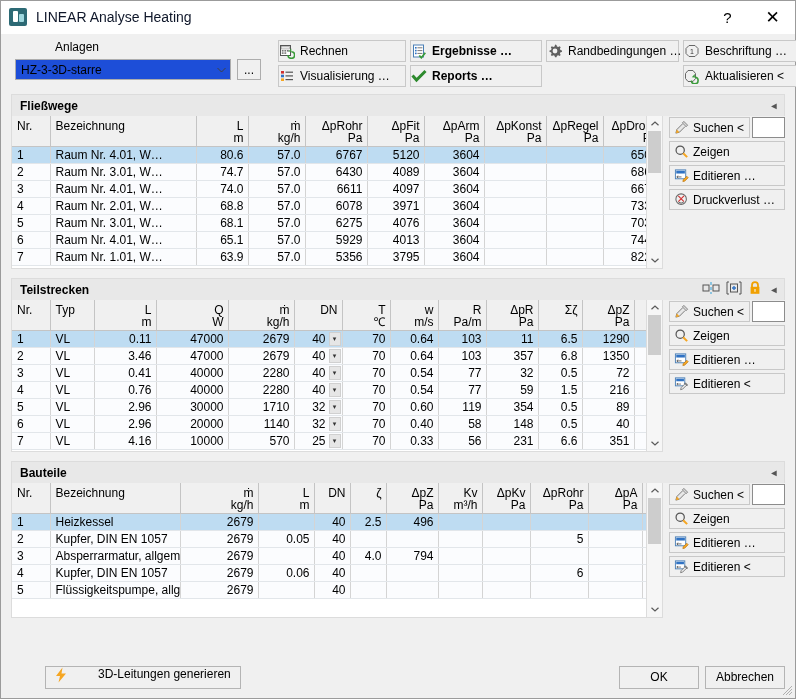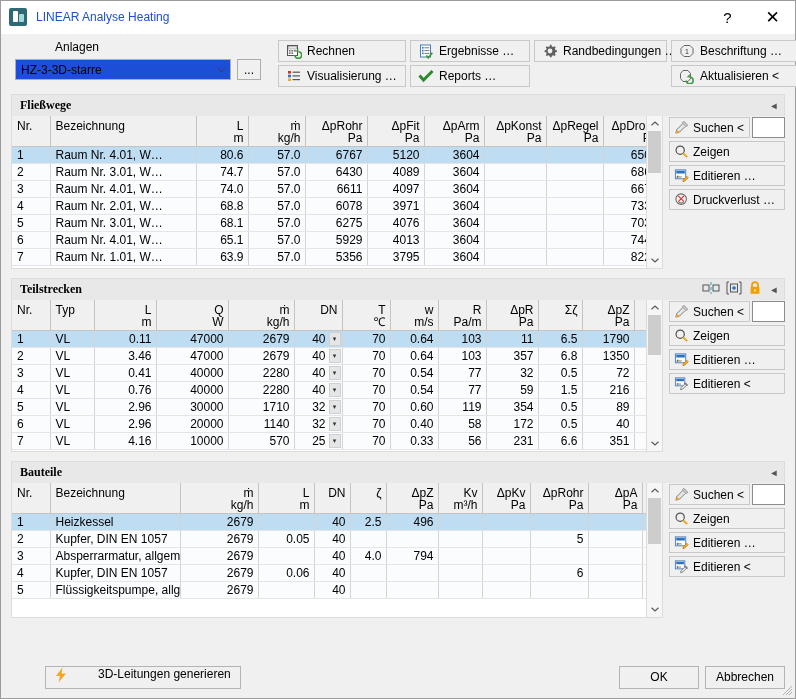--- a/index.html
+++ b/index.html
@@ -49,22 +49,22 @@
   }
   .title-icon::after {
     content: "";
     position: absolute;
     left: 10px; top: 6px;
     width: 5px; height: 8px;
     background: #9fd8df;
     border-radius: 1px;
   }
   .title-text {
-    font-size: 12px;
-    color: #1d4ed8;
+    font-size: 14px;
+    color: #0f172a;
     flex: 1;
     white-space: nowrap;
   }
   .title-btn {
     width: 45px; height: 31px;
     display: flex; align-items: center; justify-content: center;
     font-size: 15px;
     color: #000;
     flex: none;
   }
@@ -113,21 +113,21 @@
     margin-left: 8px;
   }
   .btn-col { display: flex; flex-direction: column; gap: 3px; margin-right: 4px; }
   .tbtn {
     height: 22px;
     box-sizing: border-box;
     border: 1px solid #c8c8c8;
     background: #f0f0f0;
     display: flex;
     align-items: center;
-    padding-left: 7px;
+    padding-left: 0;
     font-size: 12px;
     white-space: nowrap;
     gap: 5px;
   }
   .tbtn .glyph { width: 16px; height: 16px; flex: none; position: relative; }
   .spacer-btn { height: 22px; }
 
   
   .content {
     flex: 1;
@@ -146,21 +146,20 @@
     height: 22px;
     background: #e8e8e8;
     border: 1px solid #dcdcdc;
     border-bottom: none;
     box-sizing: border-box;
     display: flex;
     align-items: center;
     padding: 0 4px 0 8px;
     font-weight: bold;
     font-size: 12px;
-    font-family: Liberation Serif, serif;
   }
   .group-header .gh-title { flex: 1; }
   .group-header .gh-icons { display: flex; align-items: center; gap: 6px; margin-right: 6px; }
   .collapse-arrow {
     font-size: 10px; color: #555; width: 12px; text-align: center;
   }
   .group-body {
     display: flex;
     background: #f0f0f0;
   }
@@ -365,21 +364,21 @@
               <rect x="2" y="10.4" width="3" height="2.6" fill="#f5a623"></rect>
               <rect x="6.5" y="3.6" width="7.5" height="1.2" fill="#555"></rect>
               <rect x="6.5" y="7.3" width="7.5" height="1.2" fill="#555"></rect>
               <rect x="6.5" y="11" width="7.5" height="1.2" fill="#555"></rect>
             </svg>
           </span>
           <span>Visualisierung …</span>
         </div>
       </div>
 
-      <div class="btn-col" style="width:120px;">
+      <div class="btn-col" style="width:132px;font-weight:bold;">
         <div class="tbtn">
           <span class="glyph">
             <svg width="16" height="16" viewBox="0 0 16 16">
               <rect x="2.5" y="2" width="10" height="12" fill="#fff" stroke="#4a7fb5" stroke-width="1"></rect>
               <rect x="4" y="4" width="1.6" height="1.6" fill="#2f72c4"></rect>
               <rect x="6.4" y="4.3" width="5" height="1" fill="#777"></rect>
               <rect x="4" y="6.8" width="1.6" height="1.6" fill="#2f72c4"></rect>
               <rect x="6.4" y="7.1" width="5" height="1" fill="#777"></rect>
               <rect x="4" y="9.6" width="1.6" height="1.6" fill="#2f72c4"></rect>
               <rect x="6.4" y="9.9" width="5" height="1" fill="#777"></rect>
@@ -755,21 +754,21 @@
                     <td class="lft">VL</td>
                     <td>0.11</td>
                     <td>47000</td>
                     <td>2679</td>
                     <td class=" dn">40<span class="dn-arrow">▾</span></td>
                     <td>70</td>
                     <td>0.64</td>
                     <td>103</td>
                     <td>11</td>
                     <td>6.5</td>
-                    <td>1790</td>
+                    <td>1290</td>
                     <td></td>
                   </tr>
                   <tr>
                     <td class="lft">2</td>
                     <td class="lft">VL</td>
                     <td>3.46</td>
                     <td>47000</td>
                     <td>2679</td>
                     <td class=" dn">40<span class="dn-arrow">▾</span></td>
                     <td>70</td>
@@ -828,21 +827,21 @@
                   <tr>
                     <td class="lft">6</td>
                     <td class="lft">VL</td>
                     <td>2.96</td>
                     <td>20000</td>
                     <td>1140</td>
                     <td class=" dn">32<span class="dn-arrow">▾</span></td>
                     <td>70</td>
                     <td>0.40</td>
                     <td>58</td>
-                    <td>172</td>
+                    <td>148</td>
                     <td>0.5</td>
                     <td>40</td>
                     <td></td>
                   </tr>
                   <tr>
                     <td class="lft">7</td>
                     <td class="lft">VL</td>
                     <td>4.16</td>
                     <td>10000</td>
                     <td>570</td>

